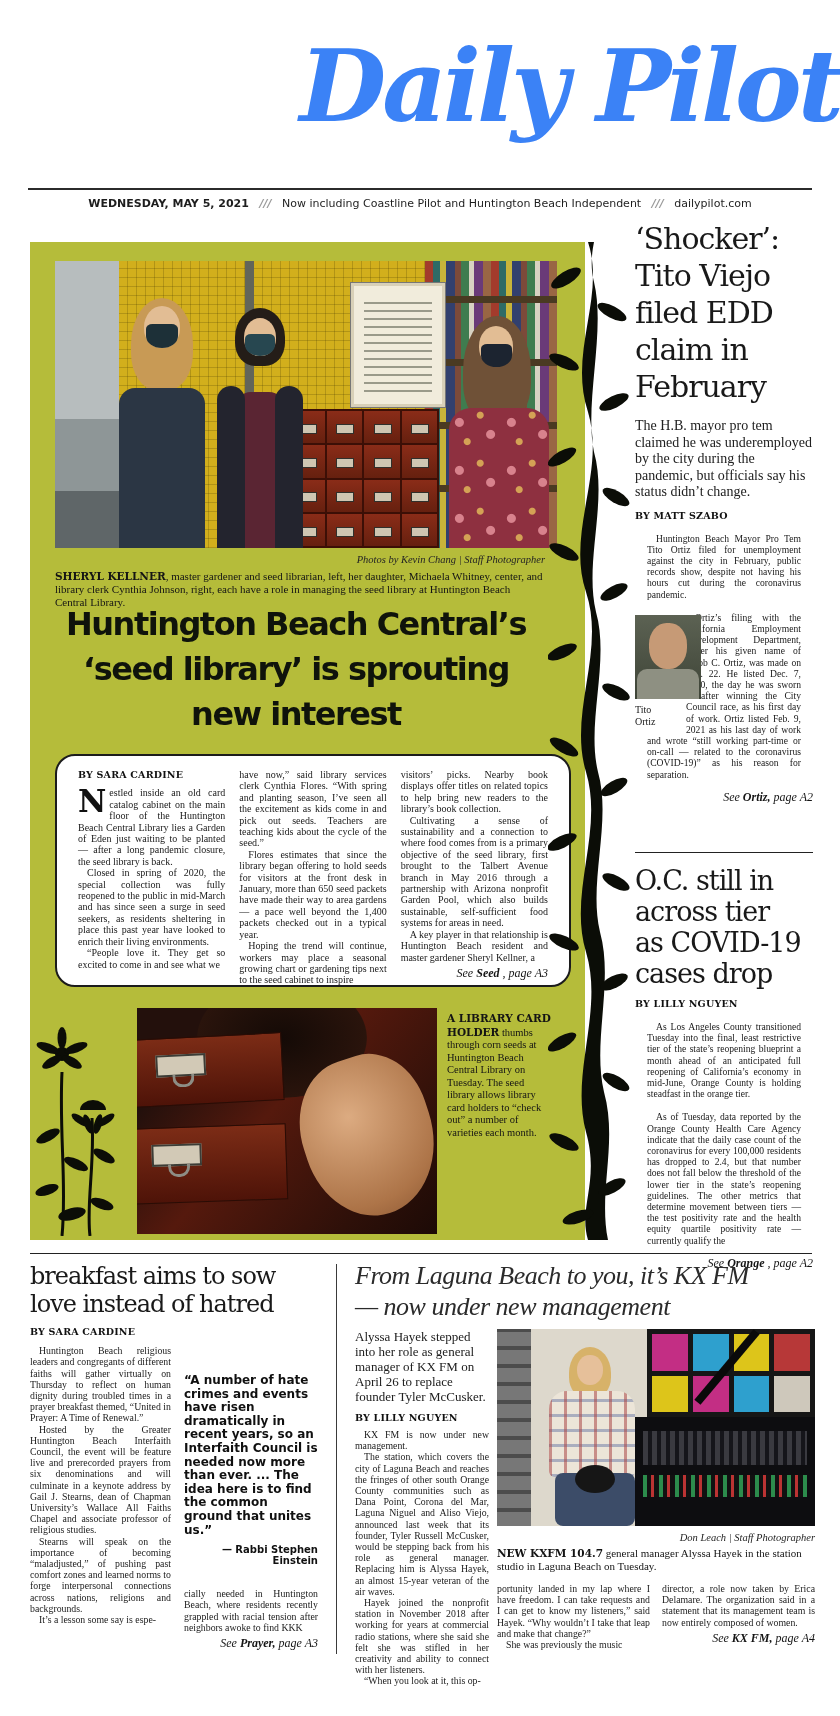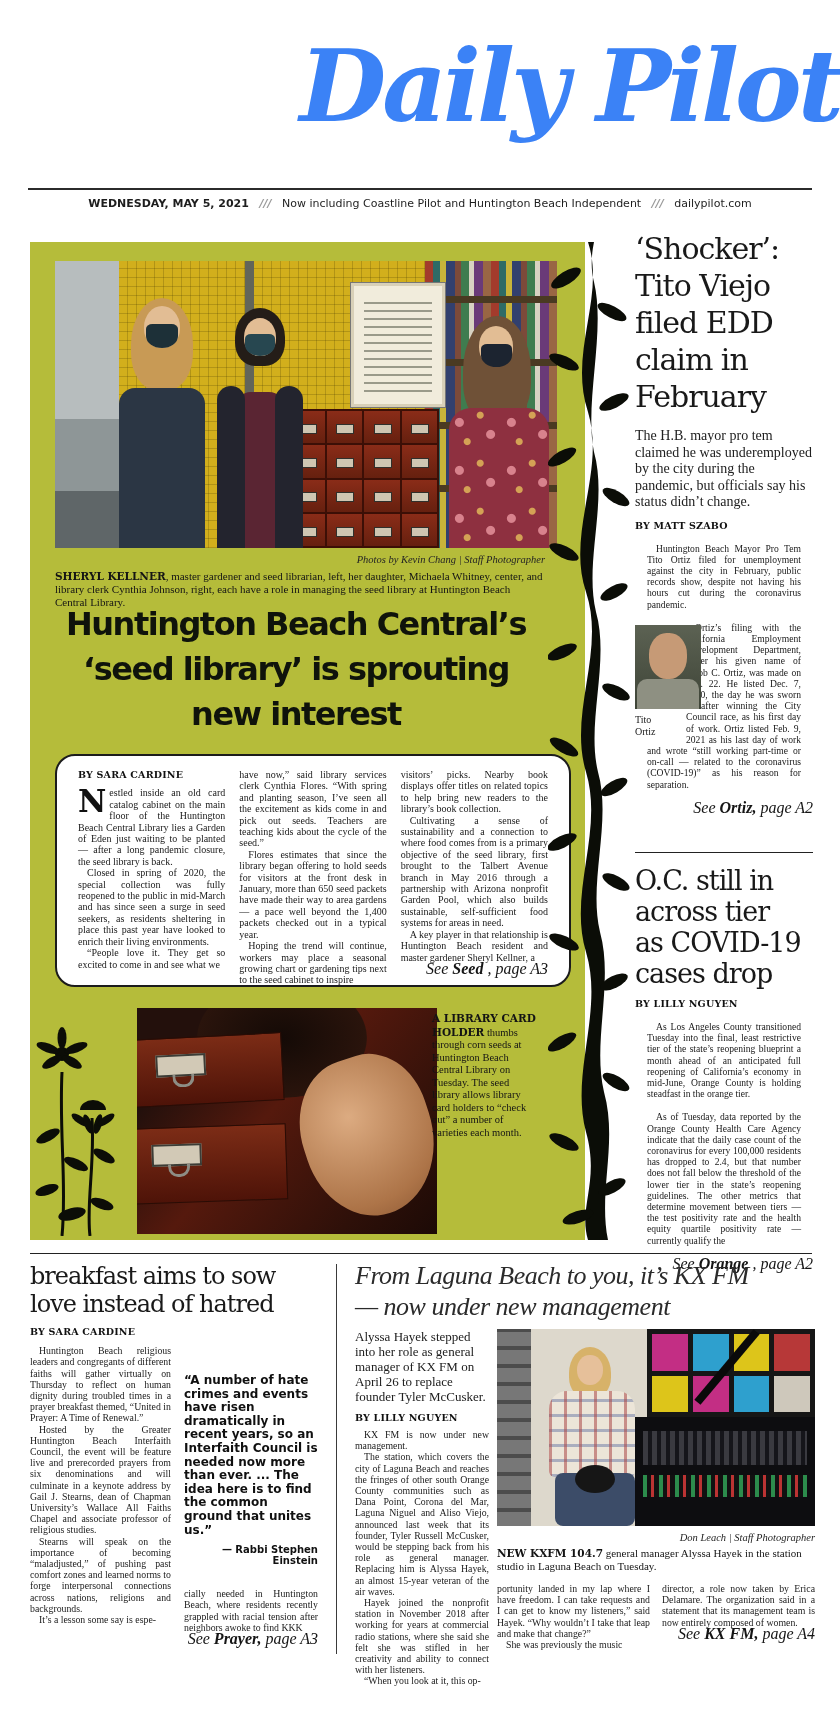--- a/index.html
+++ b/index.html
@@ -55,38 +55,38 @@
     border:2px solid #1c1c1c;border-radius:20px;padding:13px 21px;box-sizing:border-box;}
   .cols{display:flex;gap:14px;}
   .col{width:148px;font-size:10px;line-height:11.4px;text-align:justify;color:#191919;}
   .byline{font-family:"DejaVu Serif",serif;font-weight:bold;font-size:9.5px;letter-spacing:.2px;color:#111;}
   .col .byline{display:block;margin-bottom:7px;}
   .bod p{margin:0;}
   .bod p + p{text-indent:9px;}
   .ind{text-indent:9px;}
   .dropcap{float:left;font-family:"DejaVu Serif",serif;font-weight:bold;font-size:31px;
     line-height:25px;padding:2px 3px 0 0;color:#111;}
-  .jump{text-align:right;font-style:italic;font-size:16px;color:#151515;}
+  .jump{text-align:right;font-style:italic;font-size:12px;margin-top:5px;color:#151515;}
   .jump b{font-style:italic;}
   .photo2{position:absolute;left:107px;top:766px;width:300px;height:226px;overflow:hidden;
     background:linear-gradient(130deg,#23100c 0 18%,#55190d 45%,#2e1009 80%,#1c0a06);}
   .drawer2{position:absolute;background:linear-gradient(#7c2c16,#4e1308);border:1px solid #2a0c05;}
   .plate2{position:absolute;left:24px;top:16px;width:46px;height:18px;background:#d2c9b6;border:2px solid #3c3c36;}
   .plate2::after{content:"";position:absolute;left:14px;top:18px;width:16px;height:10px;
     border:3px solid #8d8d85;border-top:none;border-radius:0 0 10px 10px;}
   .hand2{position:absolute;right:4px;top:48px;width:130px;height:160px;border-radius:48% 42% 55% 50%;
     background:radial-gradient(circle at 40% 35%,#dcab81,#ad7448 70%,#8a5632);transform:rotate(-18deg);}
   .hairblur{position:absolute;left:60px;top:-30px;width:170px;height:120px;border-radius:50%;
     background:radial-gradient(#140a06,#2a140c 70%,transparent 72%);}
-  .caption2{position:absolute;left:402px;top:770px;width:106px;font-size:10.5px;line-height:12.5px;color:#141414;}
+  .caption2{position:absolute;left:417px;top:770px;width:106px;font-size:10.5px;line-height:12.5px;color:#141414;}
   .caption2 .cap-lead{display:inline;}
   .deco{position:absolute;pointer-events:none;}
 
   
-  .shocker{position:absolute;left:635px;top:230px;width:178px;}
+  .shocker{position:absolute;left:635px;top:220px;width:178px;}
   .ser-head{font-family:"DejaVu Serif",serif;color:#191919;letter-spacing:-1px;}
   .h-shocker{font-size:30px;line-height:37px;}
   .h-shocker div,.h-orange div{white-space:nowrap;}
   .standfirst{margin-top:13px;font-size:14px;line-height:16.5px;color:#202020;}
   .sbyline{display:block;margin-top:9px;}
   .rbody{margin-top:7px;font-size:9.6px;line-height:11.2px;text-align:justify;color:#191919;}
   .rbody p{margin:12px;}
   .tito-float{float:left;width:43px;margin:3px 8px 2px 0;}
   .tito-photo{width:66px;height:84px;background:linear-gradient(#5c6253,#3e4437);position:relative;overflow:hidden;}
   .tito-head{position:absolute;left:14px;top:8px;width:38px;height:46px;border-radius:46%;background:#c69a76;}

